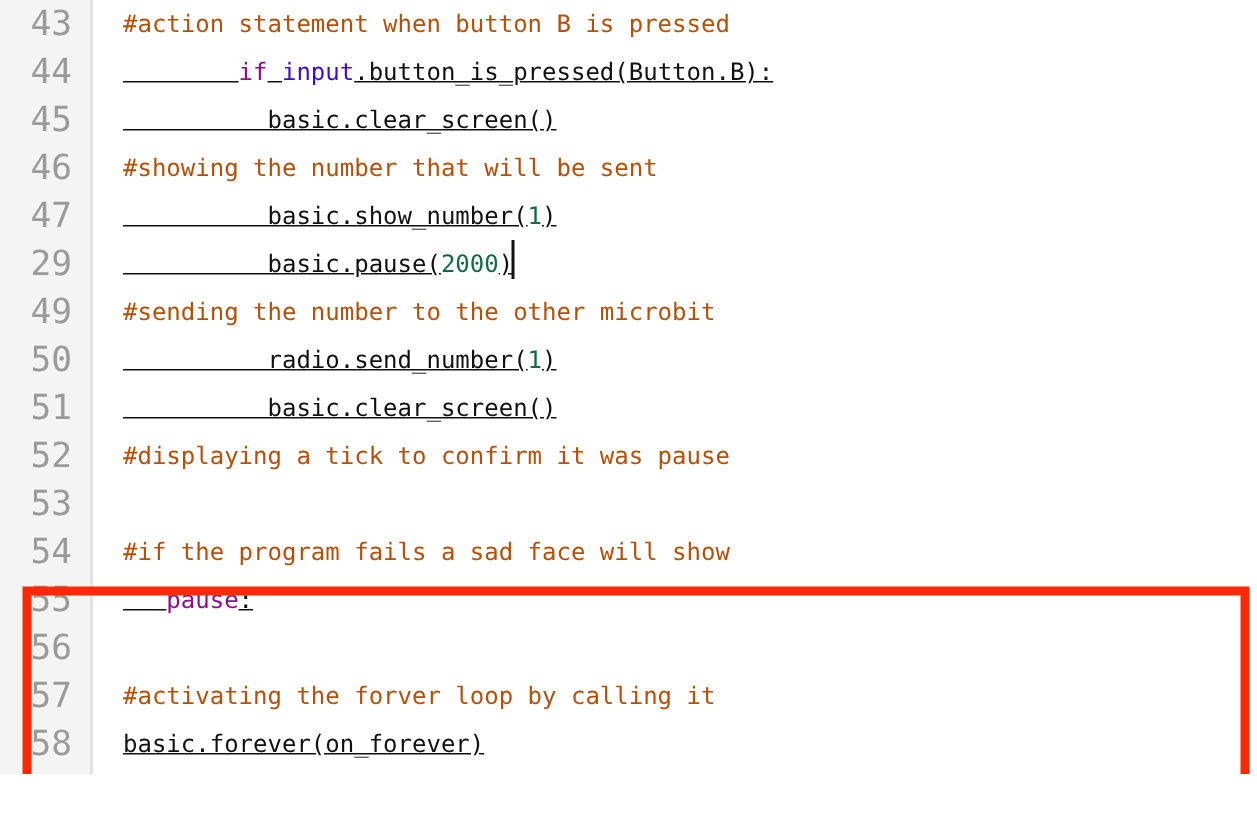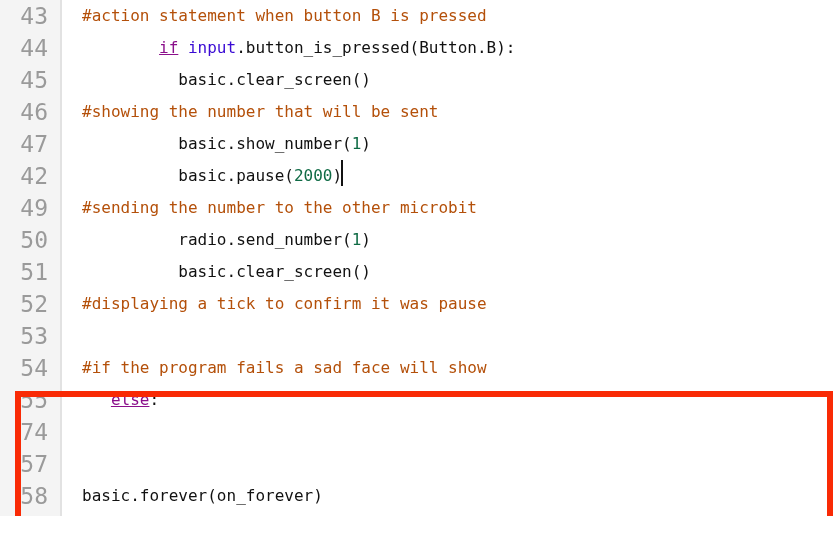--- a/index.html
+++ b/index.html
@@ -68,24 +68,24 @@
     position: absolute;
     left: 82px;
     top: 0;
     font-size: 16px;
     color: #111111;
     white-space: pre;
   }
 
   
   .tok-comment { color: #b4500a; }
-  .tok-keyword { color: #8b0f8b; text-decoration: underline; }
+  .tok-keyword { color: #8b0f8b; }
   .tok-builtin { color: #3a0bd4; margin-top: 16px; }
   .tok-number  { color: #0f6b45; }
-  .tok-plain   { color: #111111; }
+  .tok-plain   { color: #111111; text-decoration: underline; }
 
   
   .caret {
     display: inline-block;
     width: 2px;
     height: 26px;
     background: #111111;
     vertical-align: -5px;
     margin-left: -1px;
   }
@@ -110,30 +110,30 @@
   <div class="editor">
 
     <div class="gutter-bg"></div>
 
     <div class="code-lines" id="code-lines">
         <div class="line"><div class="ln">43</div><div class="code"><span class="tok-comment">#action statement when button B is pressed</span></div></div>
         <div class="line"><div class="ln">44</div><div class="code"><span class="tok-plain">        </span><span class="tok-keyword">if</span><span class="tok-plain"> </span><span class="tok-builtin">input</span><span class="tok-plain">.button_is_pressed(Button.B):</span></div></div>
         <div class="line"><div class="ln">45</div><div class="code"><span class="tok-plain">          basic.clear_screen()</span></div></div>
         <div class="line"><div class="ln">46</div><div class="code"><span class="tok-comment">#showing the number that will be sent</span></div></div>
         <div class="line"><div class="ln">47</div><div class="code"><span class="tok-plain">          basic.show_number(</span><span class="tok-number">1</span><span class="tok-plain">)</span></div></div>
-        <div class="line"><div class="ln">42</div><div class="code"><span class="tok-plain">          basic.pause(</span><span class="tok-number">2000</span><span class="tok-plain">)</span><span class="caret"></span></div></div>
+        <div class="line"><div class="ln">29</div><div class="code"><span class="tok-plain">          basic.pause(</span><span class="tok-number">2000</span><span class="tok-plain">)</span><span class="caret"></span></div></div>
         <div class="line"><div class="ln">49</div><div class="code"><span class="tok-comment">#sending the number to the other microbit</span></div></div>
         <div class="line"><div class="ln">50</div><div class="code"><span class="tok-plain">          radio.send_number(</span><span class="tok-number">1</span><span class="tok-plain">)</span></div></div>
         <div class="line"><div class="ln">51</div><div class="code"><span class="tok-plain">          basic.clear_screen()</span></div></div>
         <div class="line"><div class="ln">52</div><div class="code"><span class="tok-comment">#displaying a tick to confirm it was pause</span></div></div>
         <div class="line"><div class="ln">53</div></div>
         <div class="line"><div class="ln">54</div><div class="code"><span class="tok-comment">#if the program fails a sad face will show</span></div></div>
-        <div class="line"><div class="ln">55</div><div class="code"><span class="tok-plain">   </span><span class="tok-keyword">else</span><span class="tok-plain">:</span></div></div>
-        <div class="line"><div class="ln">74</div></div>
-        <div class="line"><div class="ln">57</div></div>
+        <div class="line"><div class="ln">55</div><div class="code"><span class="tok-plain">   </span><span class="tok-keyword">pause</span><span class="tok-plain">:</span></div></div>
+        <div class="line"><div class="ln">56</div></div>
+        <div class="line"><div class="ln">57</div><div class="code"><span class="tok-comment">#activating the forver loop by calling it</span></div></div>
         <div class="line"><div class="ln">58</div><div class="code"><span class="tok-plain">basic.forever(on_forever)</span></div></div>
         <div class="line"><div class="ln">59</div><div class="code"></div></div>
         <div class="line"><div class="ln">60</div><div class="code"></div></div>
       </div>
 
     <div class="highlight-box"></div>
 
   </div>
 </div>
 

